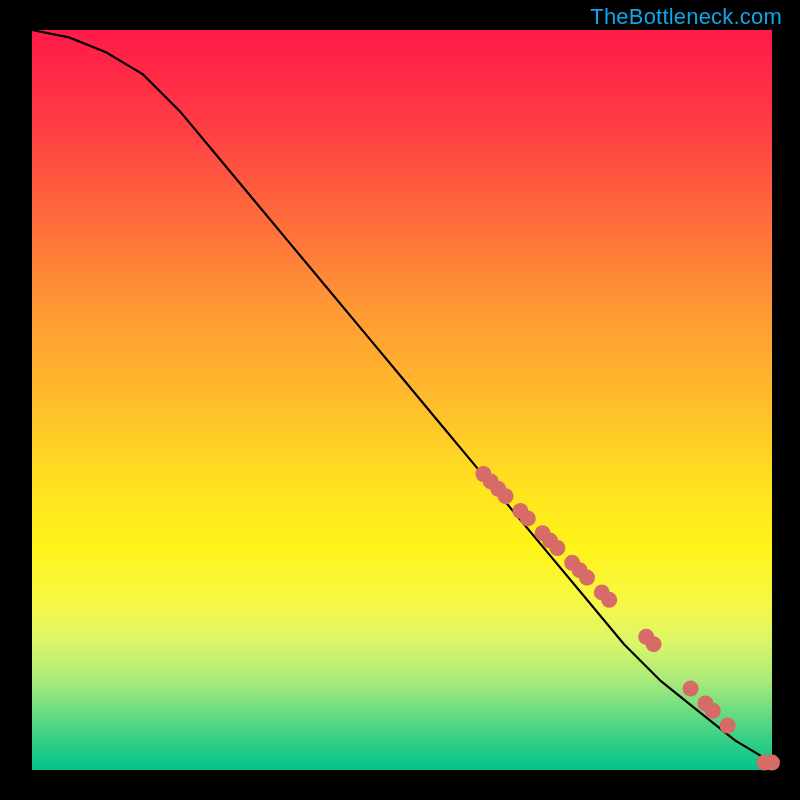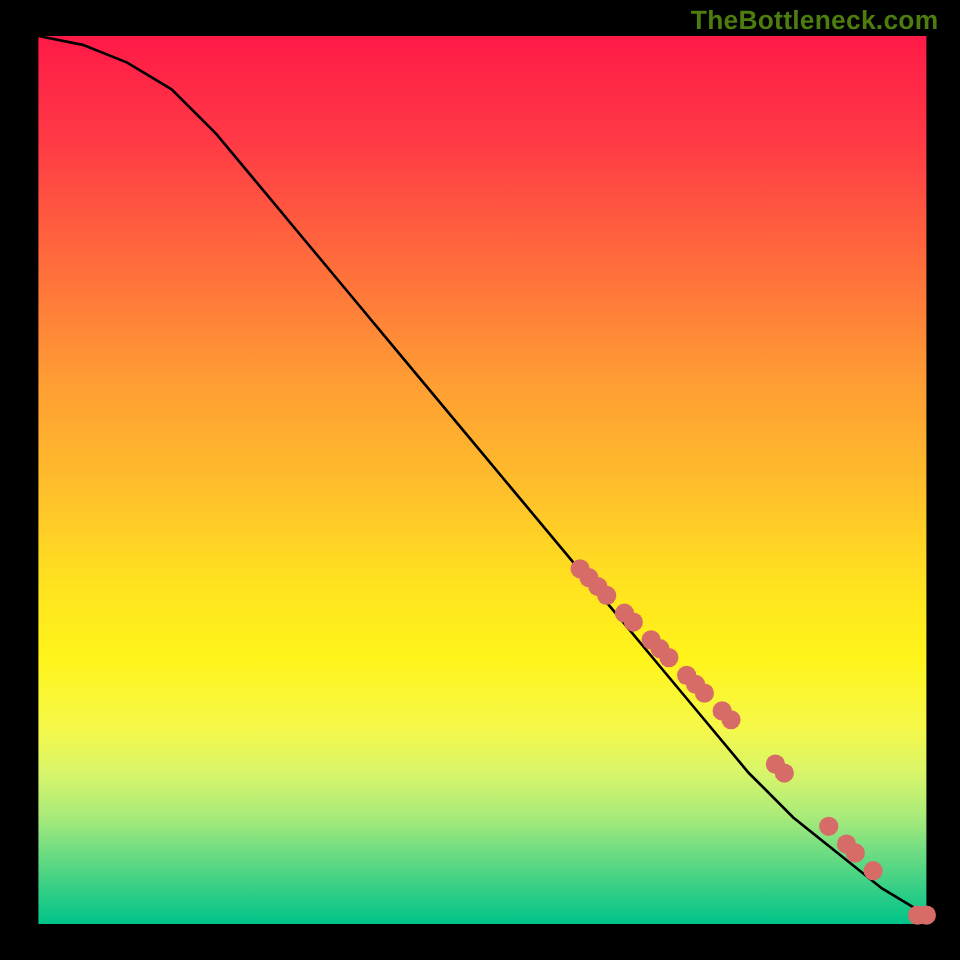--- a/index.html
+++ b/index.html
@@ -14,22 +14,22 @@
   .stage {
     position: relative;
     width: 800px;
     height: 800px;
   }
   .watermark {
     position: absolute;
     top: 4px;
     right: 18px;
     font-size: 22px;
-    font-weight: 700;
-    color: #4d7c0f;
+    font-weight: 400;
+    color: #0ea5e9;
     letter-spacing: 0.2px;
     z-index: 10;
     text-align: right;
   }
   .plot-bg {
     position: absolute;
     left: 32px;
     top: 30px;
     width: 740px;
     height: 740px;

